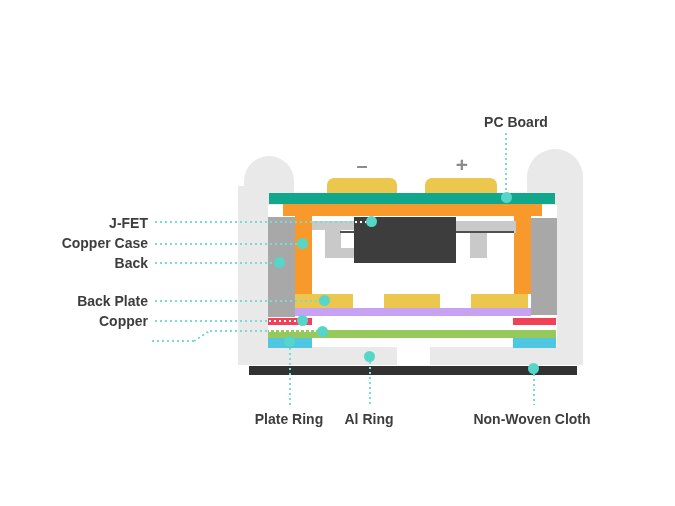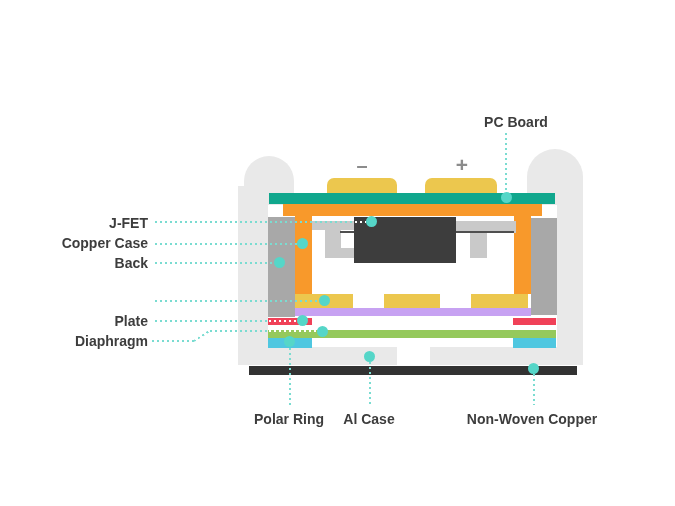--- a/index.html
+++ b/index.html
@@ -120,22 +120,22 @@
   <div class="abs dot" style="left:297px;top:315px;"></div>
   <div class="abs dot" style="left:317px;top:326px;"></div>
   <div class="abs dot" style="left:501px;top:192px;"></div>
   <div class="abs dot" style="left:284px;top:336px;"></div>
   <div class="abs dot" style="left:364px;top:351px;"></div>
   <div class="abs dot" style="left:528px;top:363px;"></div>
 
   <div class="abs lbl lbl-left" style="top:213px;text-align:right;">J-FET</div>
   <div class="abs lbl lbl-left" style="top:233px;">Copper Case</div>
   <div class="abs lbl lbl-left" style="top:253px;">Back</div>
-  <div class="abs lbl lbl-left" style="top:311px;">Plate</div>
-  <div class="abs lbl lbl-left" style="top:331px;">Diaphragm</div>
+  <div class="abs lbl lbl-left" style="top:291px;">Back Plate</div>
+  <div class="abs lbl lbl-left" style="top:311px;">Copper</div>
 
   <div class="abs lbl lbl-center" style="left:506px;top:112px;margin-left:10px;">PC Board</div>
 
-  <div class="abs lbl lbl-center" style="left:289px;top:409px;">Polar Ring</div>
-  <div class="abs lbl lbl-center" style="left:369px;top:409px;">Al Case</div>
-  <div class="abs lbl lbl-center" style="left:532px;top:409px;">Non-Woven Copper</div>
+  <div class="abs lbl lbl-center" style="left:289px;top:409px;">Plate Ring</div>
+  <div class="abs lbl lbl-center" style="left:369px;top:409px;">Al Ring</div>
+  <div class="abs lbl lbl-center" style="left:532px;top:409px;">Non-Woven Cloth</div>
 
 </div>
 
 </body></html>

